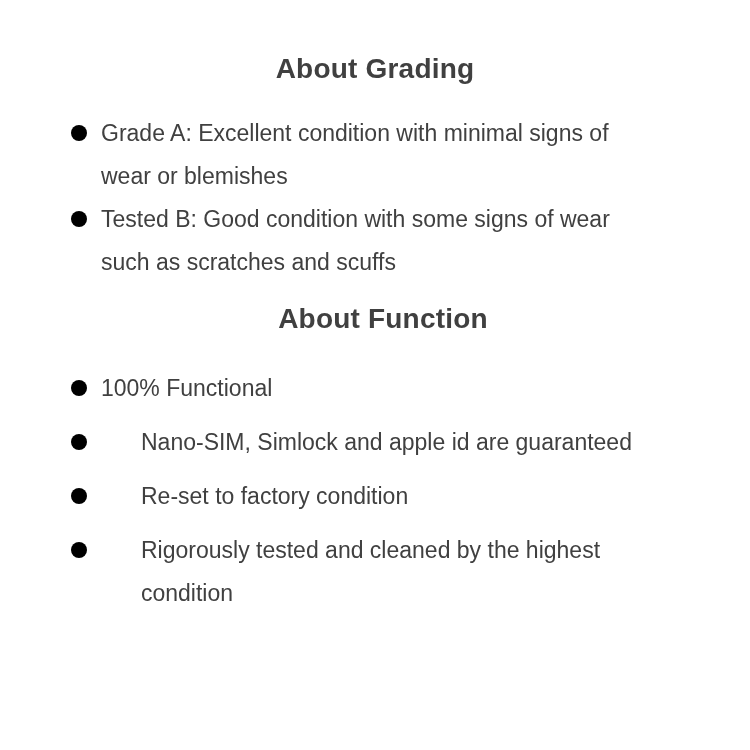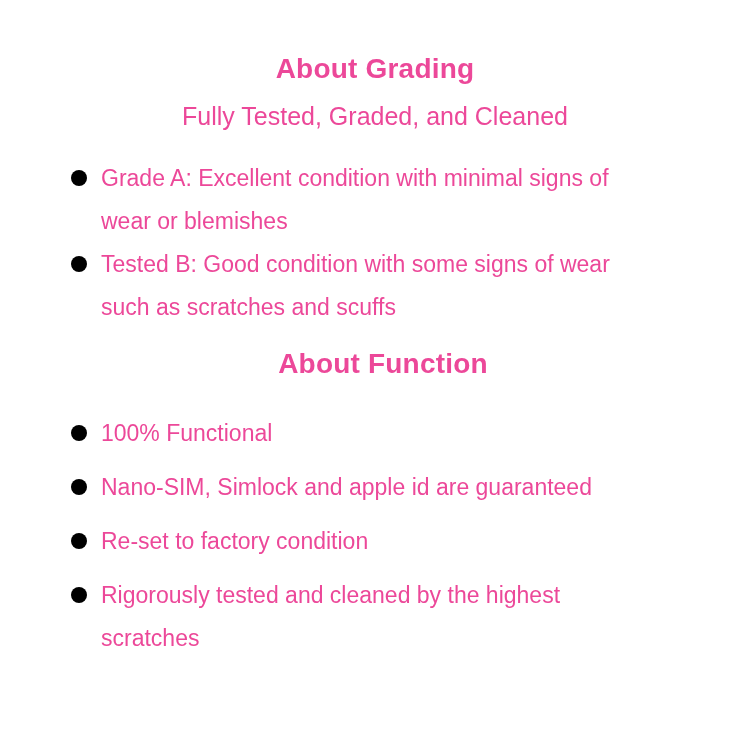--- a/index.html
+++ b/index.html
@@ -4,21 +4,21 @@
 <style>
   html, body { margin: 0; padding: 0; }
   .page {
     position: relative;
     width: 750px;
     height: 750px;
     background: #ffffff;
     box-sizing: border-box;
     padding-top: 52px;
     font-family: "Liberation Sans", sans-serif;
-    color: #ec4899;
+    color: #404040;
     overflow: hidden;
   }
   .heading {
     margin: 0;
     font-size: 28px;
     line-height: 34px;
     font-weight: 700;
     text-align: center;
     letter-spacing: 0.2px;
   }
@@ -35,42 +35,41 @@
     padding: 0 55px 0 71px;
   }
   .list.grading { margin-top: 26px; }
   .list.function { margin-top: 31px; }
   .item {
     display: flex;
     align-items: flex-start;
     font-size: 23px;
     line-height: 43px;
   }
-  .list.function .item + .item { margin-top: 11px; }
+  .list.function .item + .item { margin-top: 11px; gap: 40px; }
   .bullet {
     flex: 0 0 16px;
     width: 16px;
     height: 16px;
     border-radius: 50%;
     background: #000000;
     margin-top: 13px;
     margin-right: 14px;
   }
   .item-text { flex: 1 1 auto; }
   .line { line-height: 43px; }
   .section-function .heading { margin-top: 18px; padding-left: 16px; }
 </style>
 </head>
 <body>
 
 <div class="page">
 
   <section class="section-grading">
     <h1 class="heading">About Grading</h1>
-    <p class="subtitle">Fully Tested, Graded, and Cleaned</p>
 
     <ul class="list grading">
       <li class="item">
         <span class="bullet"></span>
         <span class="item-text">
           <span class="line">Grade A: Excellent condition with minimal signs of</span>
           <span class="line" style="display:block;">wear or blemishes</span>
         </span>
       </li>
       <li class="item">
@@ -102,19 +101,19 @@
       <li class="item">
         <span class="bullet"></span>
         <span class="item-text">
           <span class="line">Re-set to factory condition</span>
         </span>
       </li>
       <li class="item">
         <span class="bullet"></span>
         <span class="item-text">
           <span class="line">Rigorously tested and cleaned by the highest</span>
-          <span class="line" style="display:block;">scratches</span>
+          <span class="line" style="display:block;">condition</span>
         </span>
       </li>
     </ul>
   </section>
 
 </div>
 
 </body></html>

